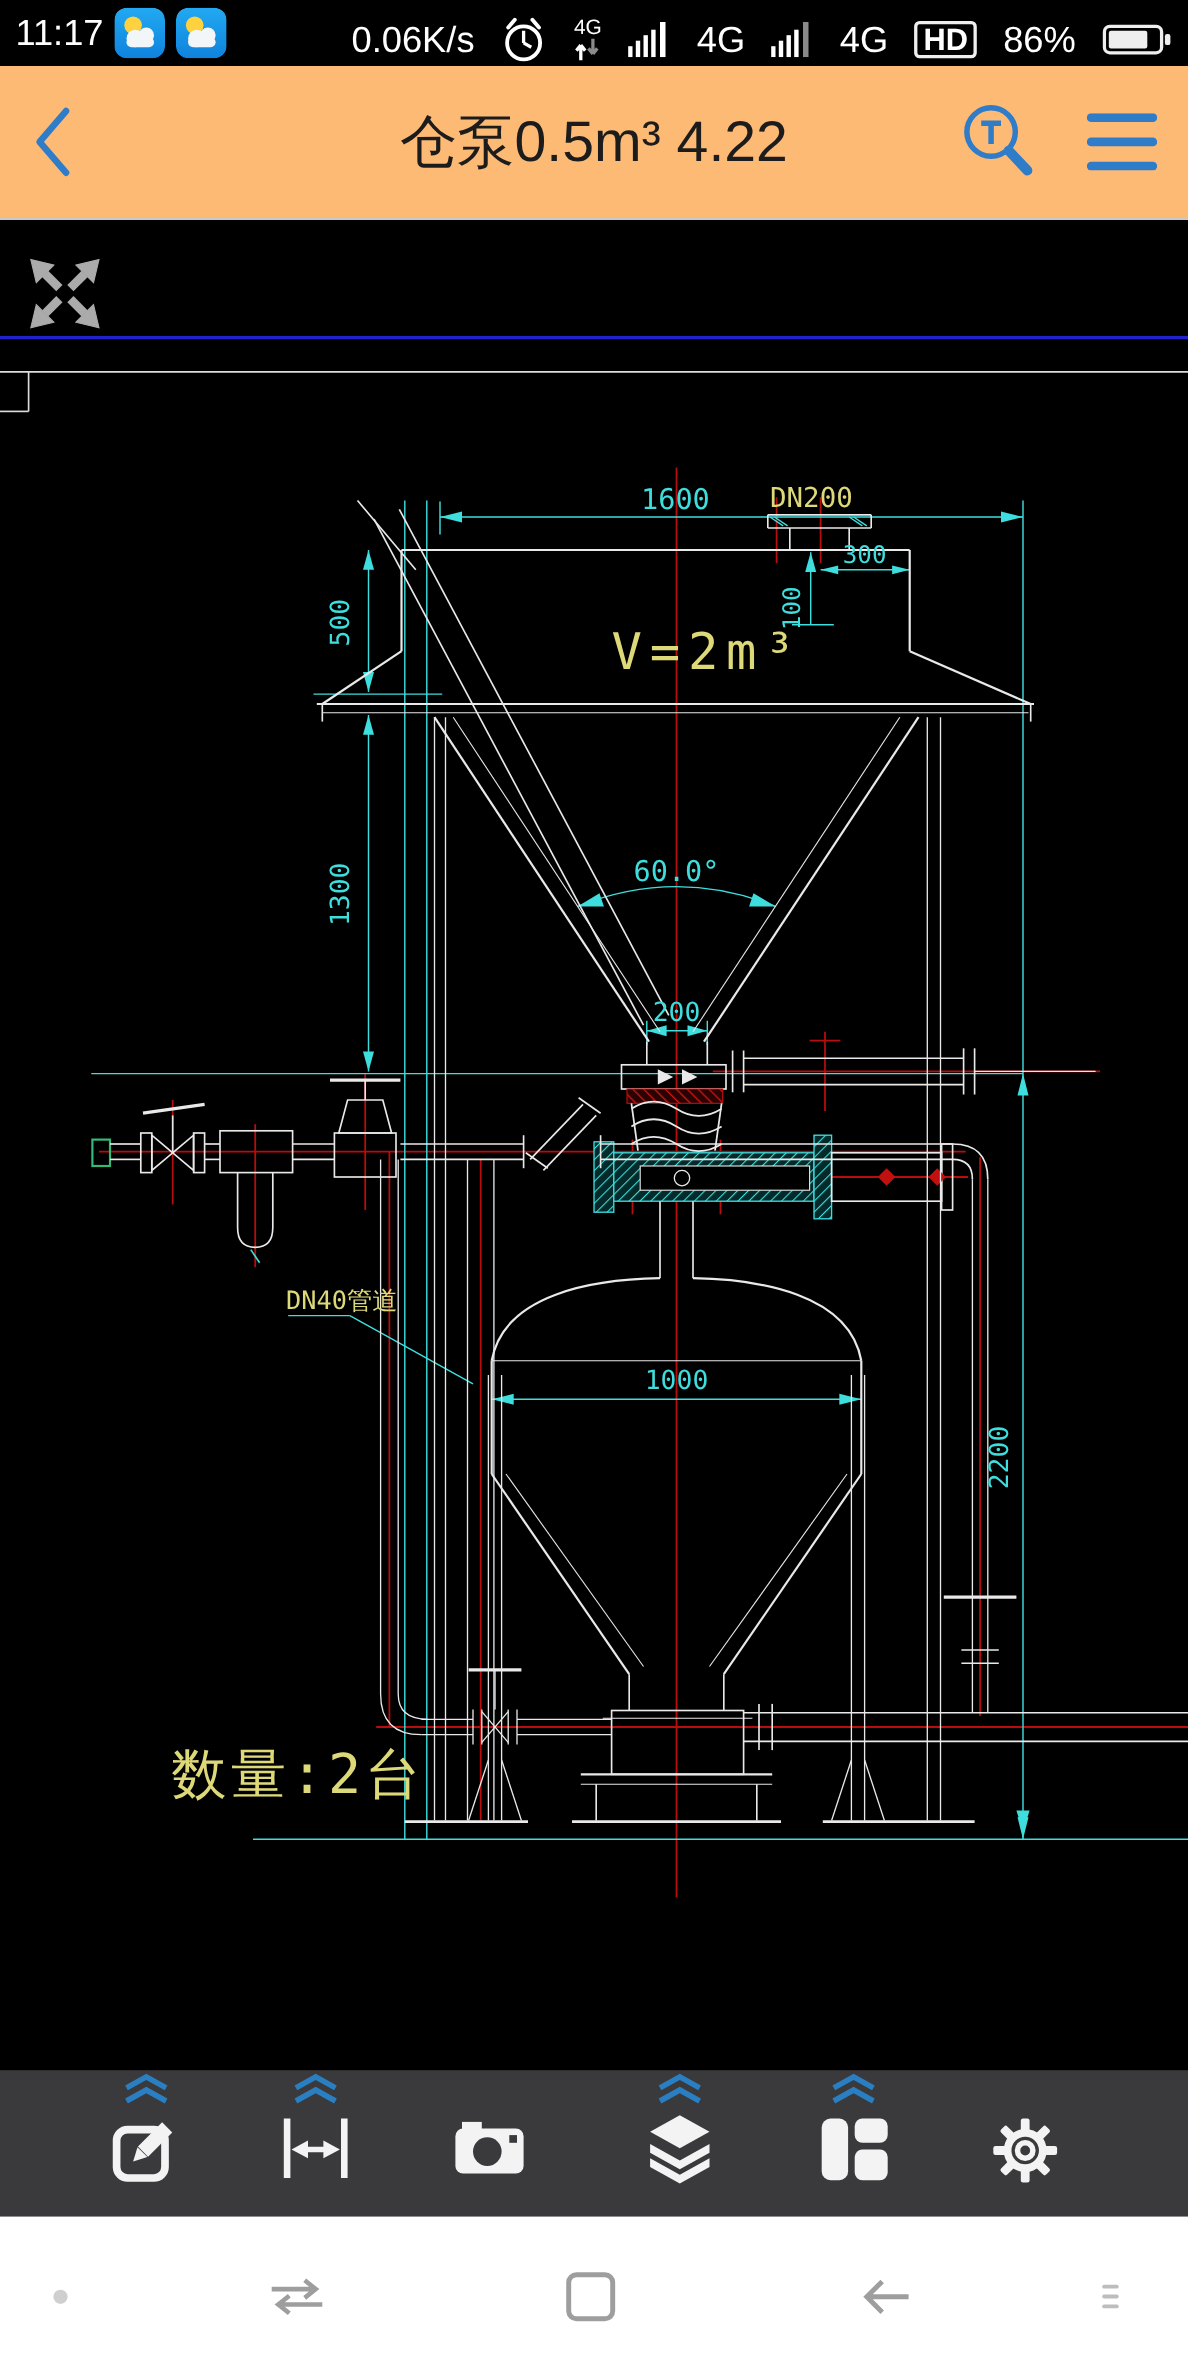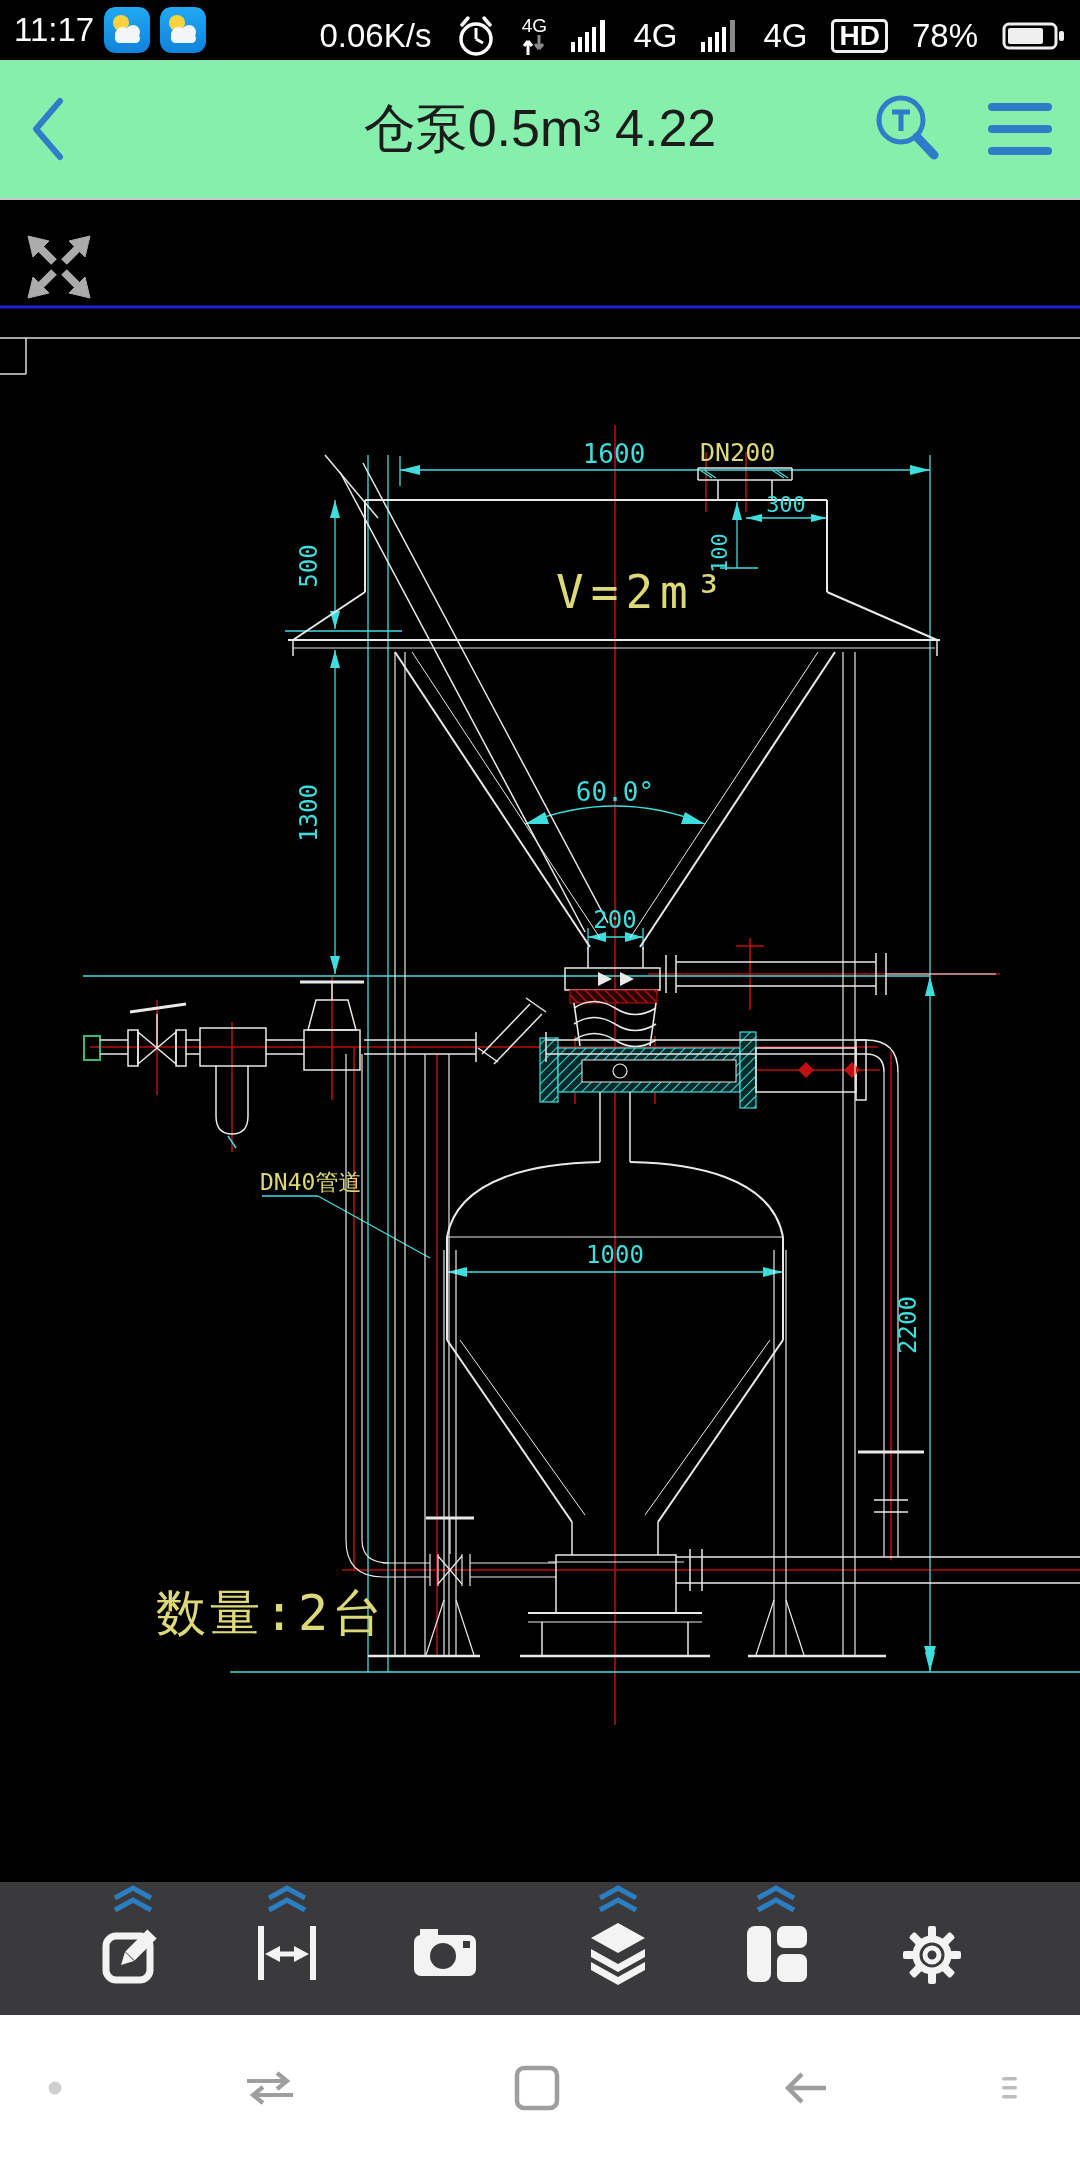--- a/index.html
+++ b/index.html
@@ -8,21 +8,21 @@
   
   .statusbar{position:absolute;left:0;top:0;width:1080px;height:60px;background:#000;color:#fff;
     display:flex;align-items:center;padding:12px 14px;box-sizing:border-box;gap:10px;font-size:33px;border-radius:18px;}
   .sb-right{margin-left:auto;display:flex;align-items:center;gap:24px;margin-top:11px;}
   .weather{width:46px;height:46px;border-radius:11px;}
   .dg{display:flex;flex-direction:column;align-items:center;line-height:1;}
   .dg .lbl{font-size:19px;}
   .hd-badge{border:3px solid #efefef;border-radius:5px;font-size:28px;font-weight:bold;padding:0 5px;line-height:28px;}
 
   
-  .titlebar{position:absolute;left:0;top:60px;width:1080px;height:140px;background:#86efac;
+  .titlebar{position:absolute;left:0;top:60px;width:1080px;height:140px;background:#fdba74;
     border-bottom:2px solid #c9c9c9;box-sizing:border-box;display:flex;align-items:center;}
   .tb-title{position:absolute;left:0;right:0;text-align:center;font-size:52px;color:#1c1c1c;}
   .tb-back{margin-left:26px;z-index:2;}
   .tb-icons{margin-left:auto;display:flex;align-items:center;gap:40px;margin-right:28px;z-index:2;}
 
   
   .canvas{position:absolute;left:0;top:200px;width:1080px;height:2124px;background:#000;}
   .canvas svg.cad{position:absolute;left:0;top:0;}
   .expand{position:absolute;left:20px;top:28px;width:78px;height:78px;}
 
@@ -87,21 +87,21 @@
     <span>4G</span>
     <svg width="38" height="32" viewBox="0 0 38 32">
       <rect x="0" y="22" width="4" height="10" fill="#fff"></rect>
         <rect x="7" y="17" width="4" height="15" fill="#fff"></rect>
       <rect x="14" y="12" width="4" height="20" fill="#fff"></rect>
         <rect x="21" y="7" width="4" height="25" fill="#fff"></rect>
       <rect x="29" y="0" width="5" height="32" fill="#8a8a8a"></rect>
     </svg>
     <span>4G</span>
     <span class="hd-badge">HD</span>
-    <span>78%</span>
+    <span>86%</span>
     <svg width="64" height="30" viewBox="0 0 64 30">
       <rect x="2" y="3" width="52" height="24" rx="5" fill="none" stroke="#efefef" stroke-width="3"></rect>
       <rect x="6" y="7" width="35" height="16" rx="2" fill="#efefef"></rect>
       <rect x="57" y="10" width="5" height="10" rx="2" fill="#efefef"></rect>
     </svg>
   </div>
 </div>
 
 <div class="titlebar">
   <svg class="tb-back" width="44" height="76" viewBox="0 0 44 76">

